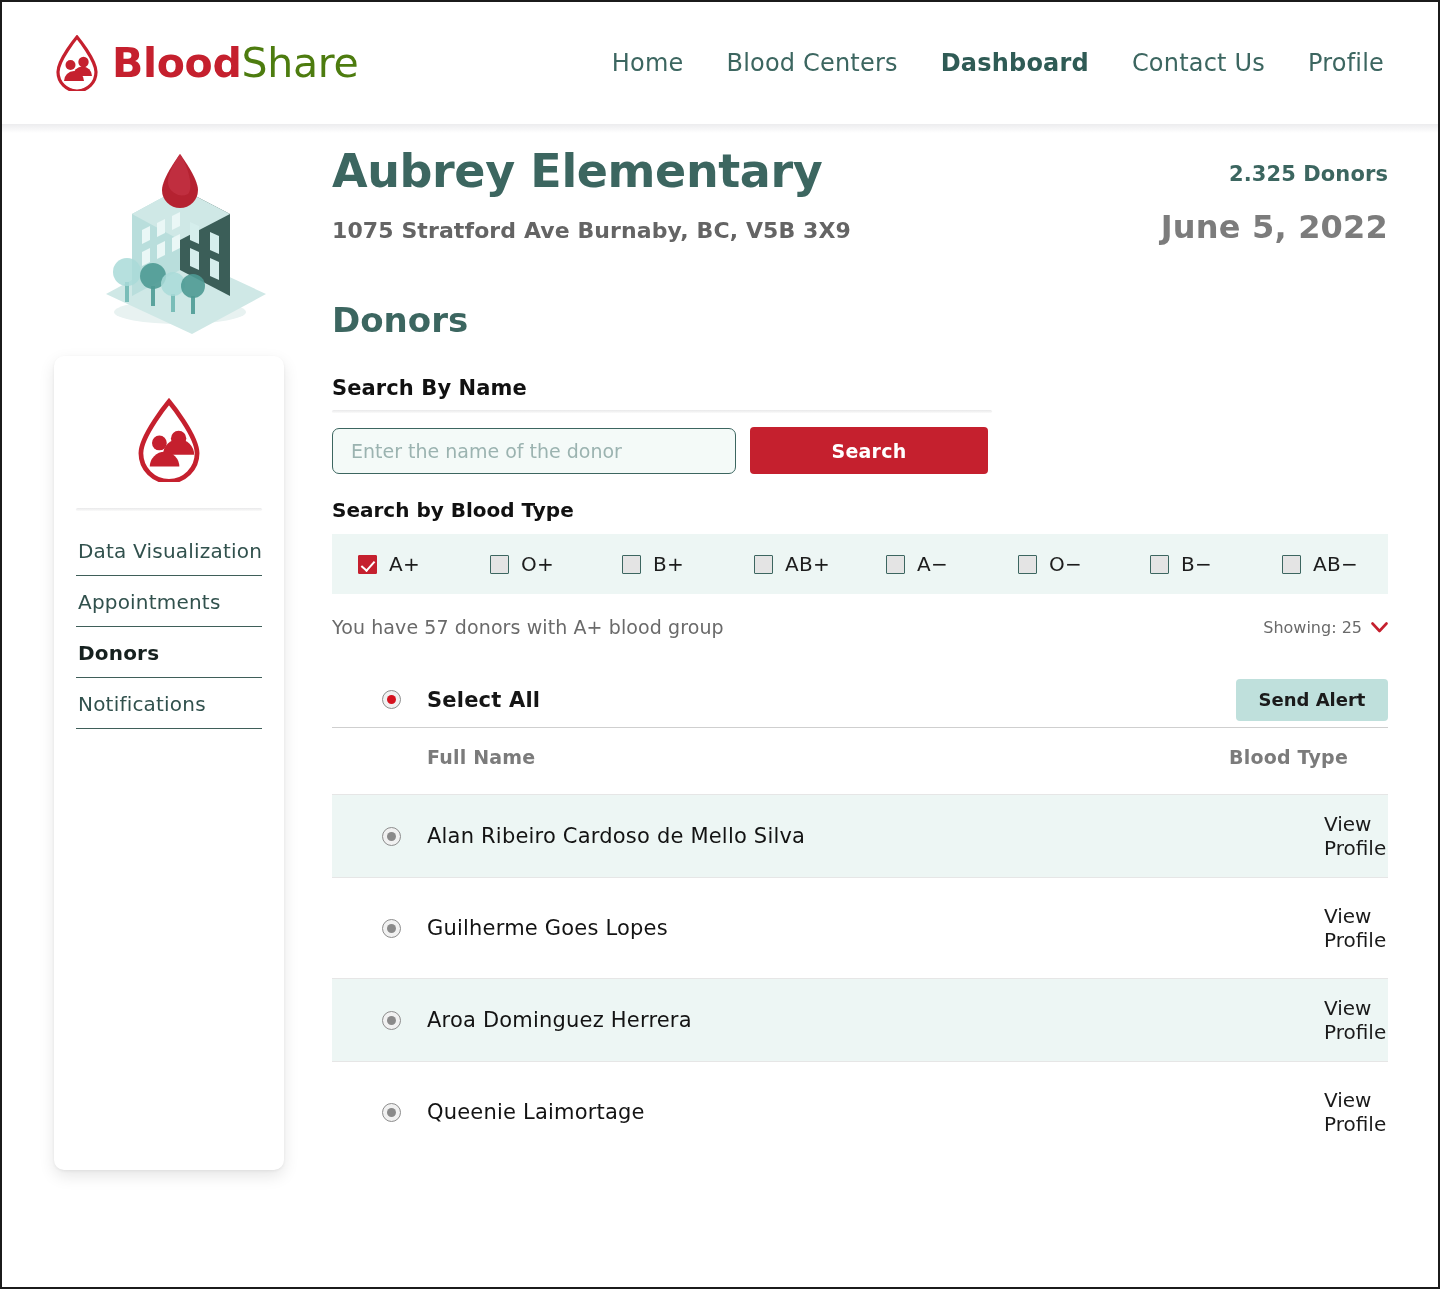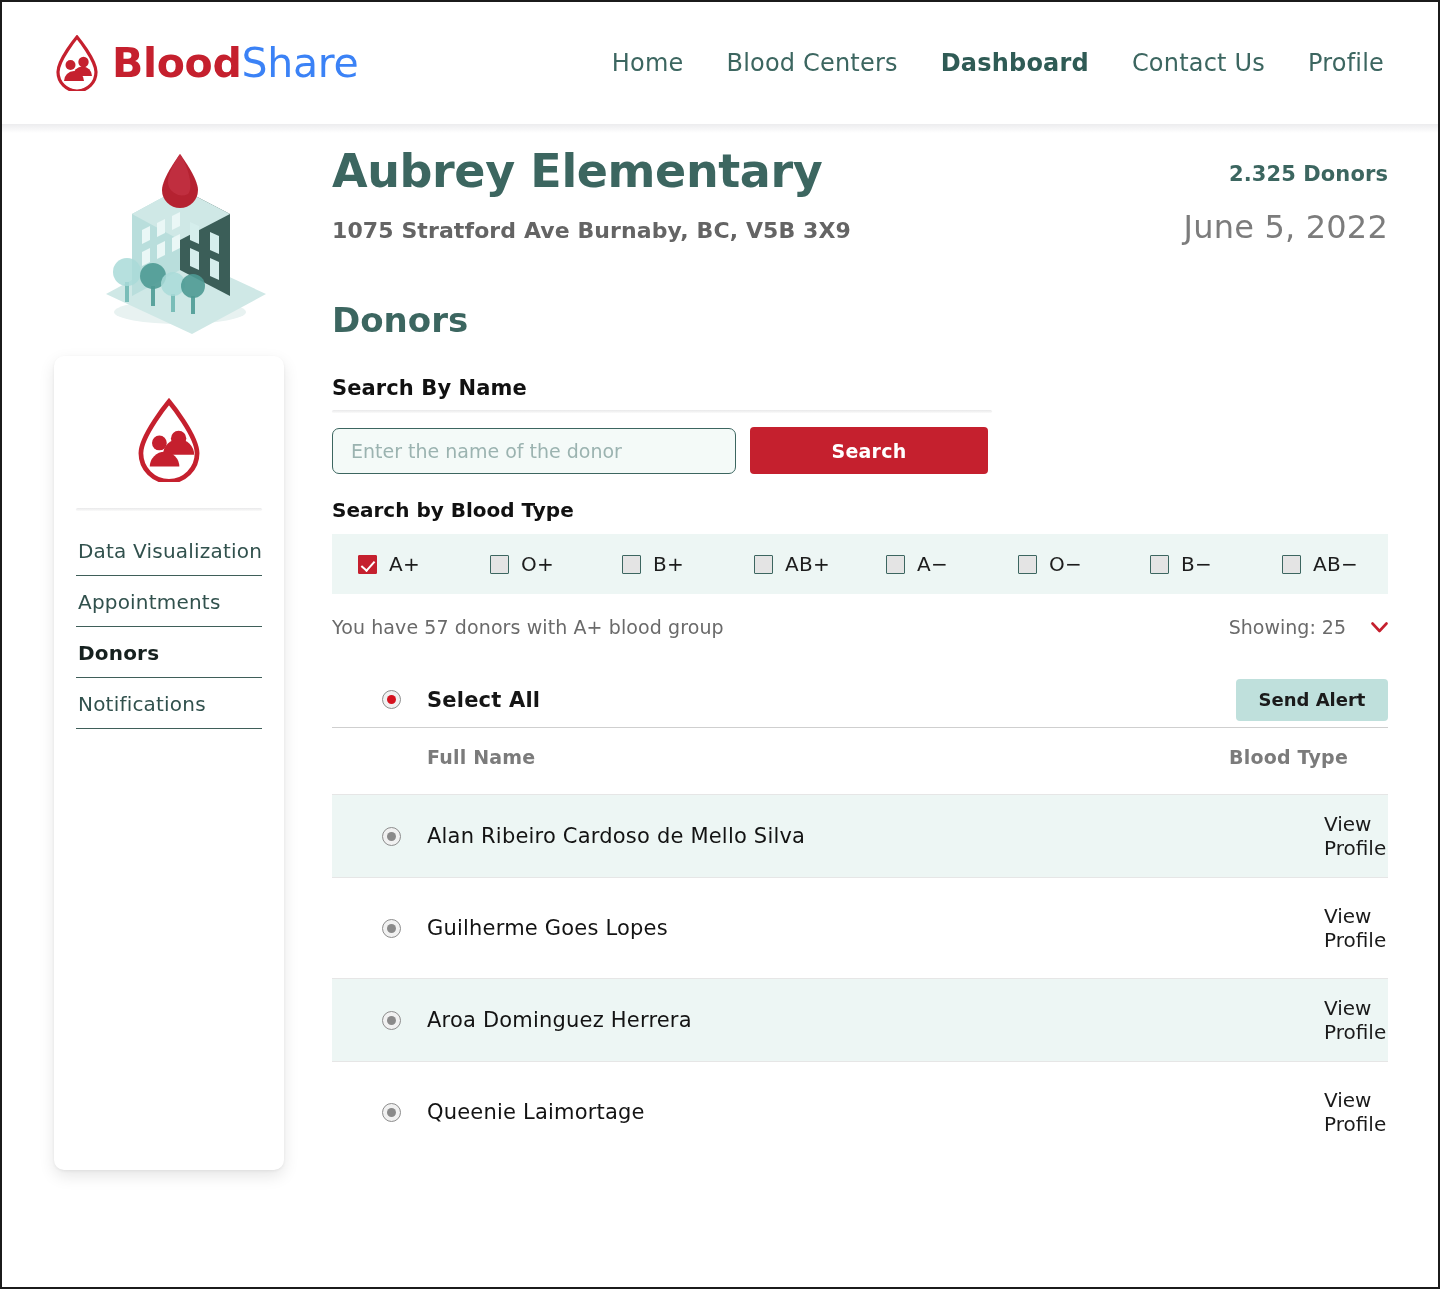--- a/index.html
+++ b/index.html
@@ -33,21 +33,21 @@
     background: linear-gradient(to bottom, #ececee 0%, #f7f7f8 60%, #ffffff 100%);
   }
   .brand { display: flex; align-items: center; gap: 12px; }
   .brand-logo { width: 46px; height: 56px; flex: none; }
   .brand-text {
     font-size: 41px;
     letter-spacing: -0.3px;
     white-space: nowrap;
   }
   .brand-blood { color: #c5202e; font-weight: 600; }
-  .brand-share { color: #3b82f6; font-weight: 400; }
+  .brand-share { color: #4d7c0f; font-weight: 400; }
 
   .nav {
     margin-left: auto;
     display: flex;
     align-items: center;
     gap: 43px;
   }
   .nav-item {
     font-size: 24px;
     color: #3c6660;
@@ -130,21 +130,21 @@
   .org-right { text-align: right; padding-top: 18px; }
   .org-donors {
     font-size: 21px;
     font-weight: 700;
     color: #3c6660;
     letter-spacing: 0.1px;
   }
   .org-date {
     margin-top: 22px;
     font-size: 32px;
-    font-weight: 400;
+    font-weight: 700;
     color: #7c7c7c;
     letter-spacing: 0.2px;
   }
 
   .section-head {
     margin-top: 54px;
     display: flex;
     align-items: center;
   }
   .section-title {
@@ -260,25 +260,25 @@
   .bt-text { font-size: 20px; color: #1d1d1d; letter-spacing: 0.3px; }
 
   .result-row {
     margin-top: 22px;
     display: flex;
     align-items: center;
   }
   .result-text { font-size: 19px; color: #6a6a6a; letter-spacing: 0.1px; }
   .showing {
     margin-left: auto;
-    font-size: 19px;
+    font-size: 16px;
     color: #6a6a6a;
     display: flex;
     align-items: center;
-    gap: 25px;
+    gap: 9px;
     cursor: pointer;
   }
   .chev { display: block; }
 
   .selectall-row {
     margin-top: 34px;
     display: flex;
     align-items: center;
     height: 56px;
     border-bottom: 1.5px solid #cfcfcf;

